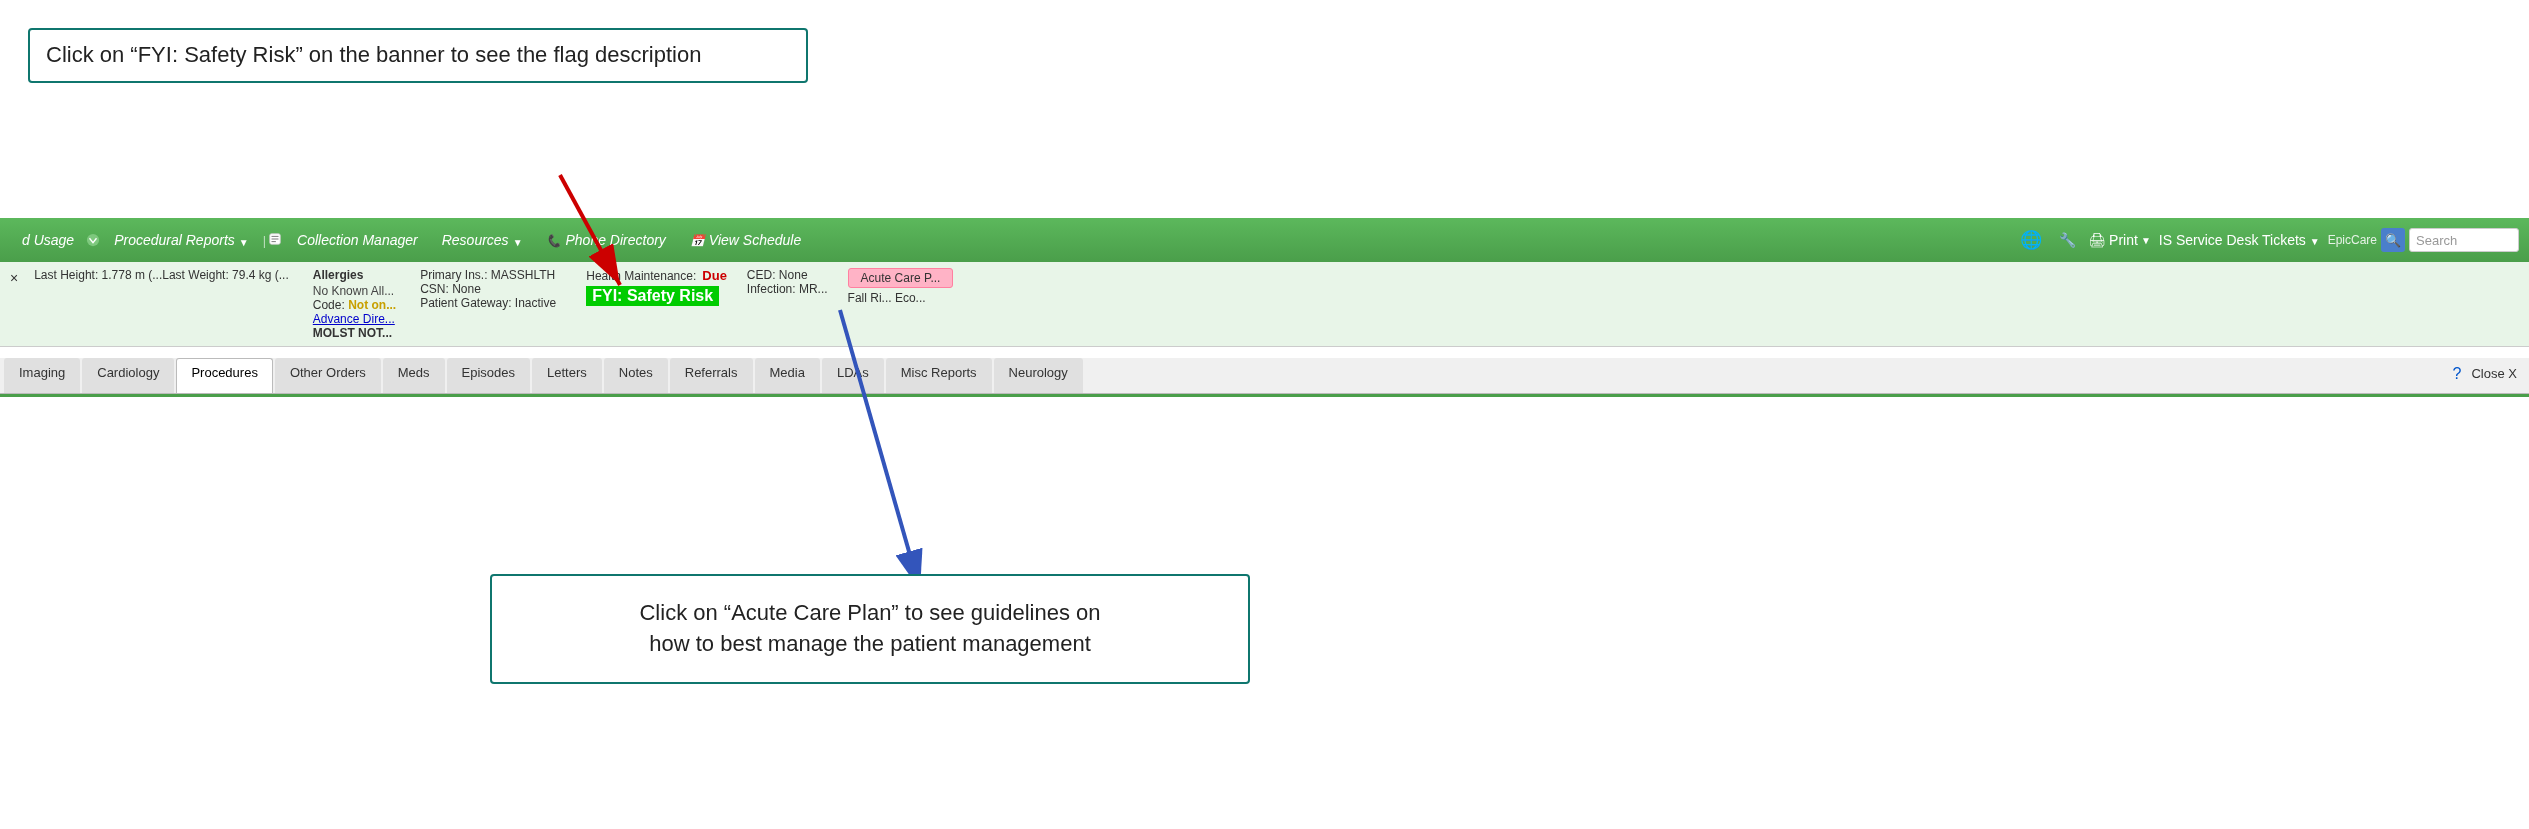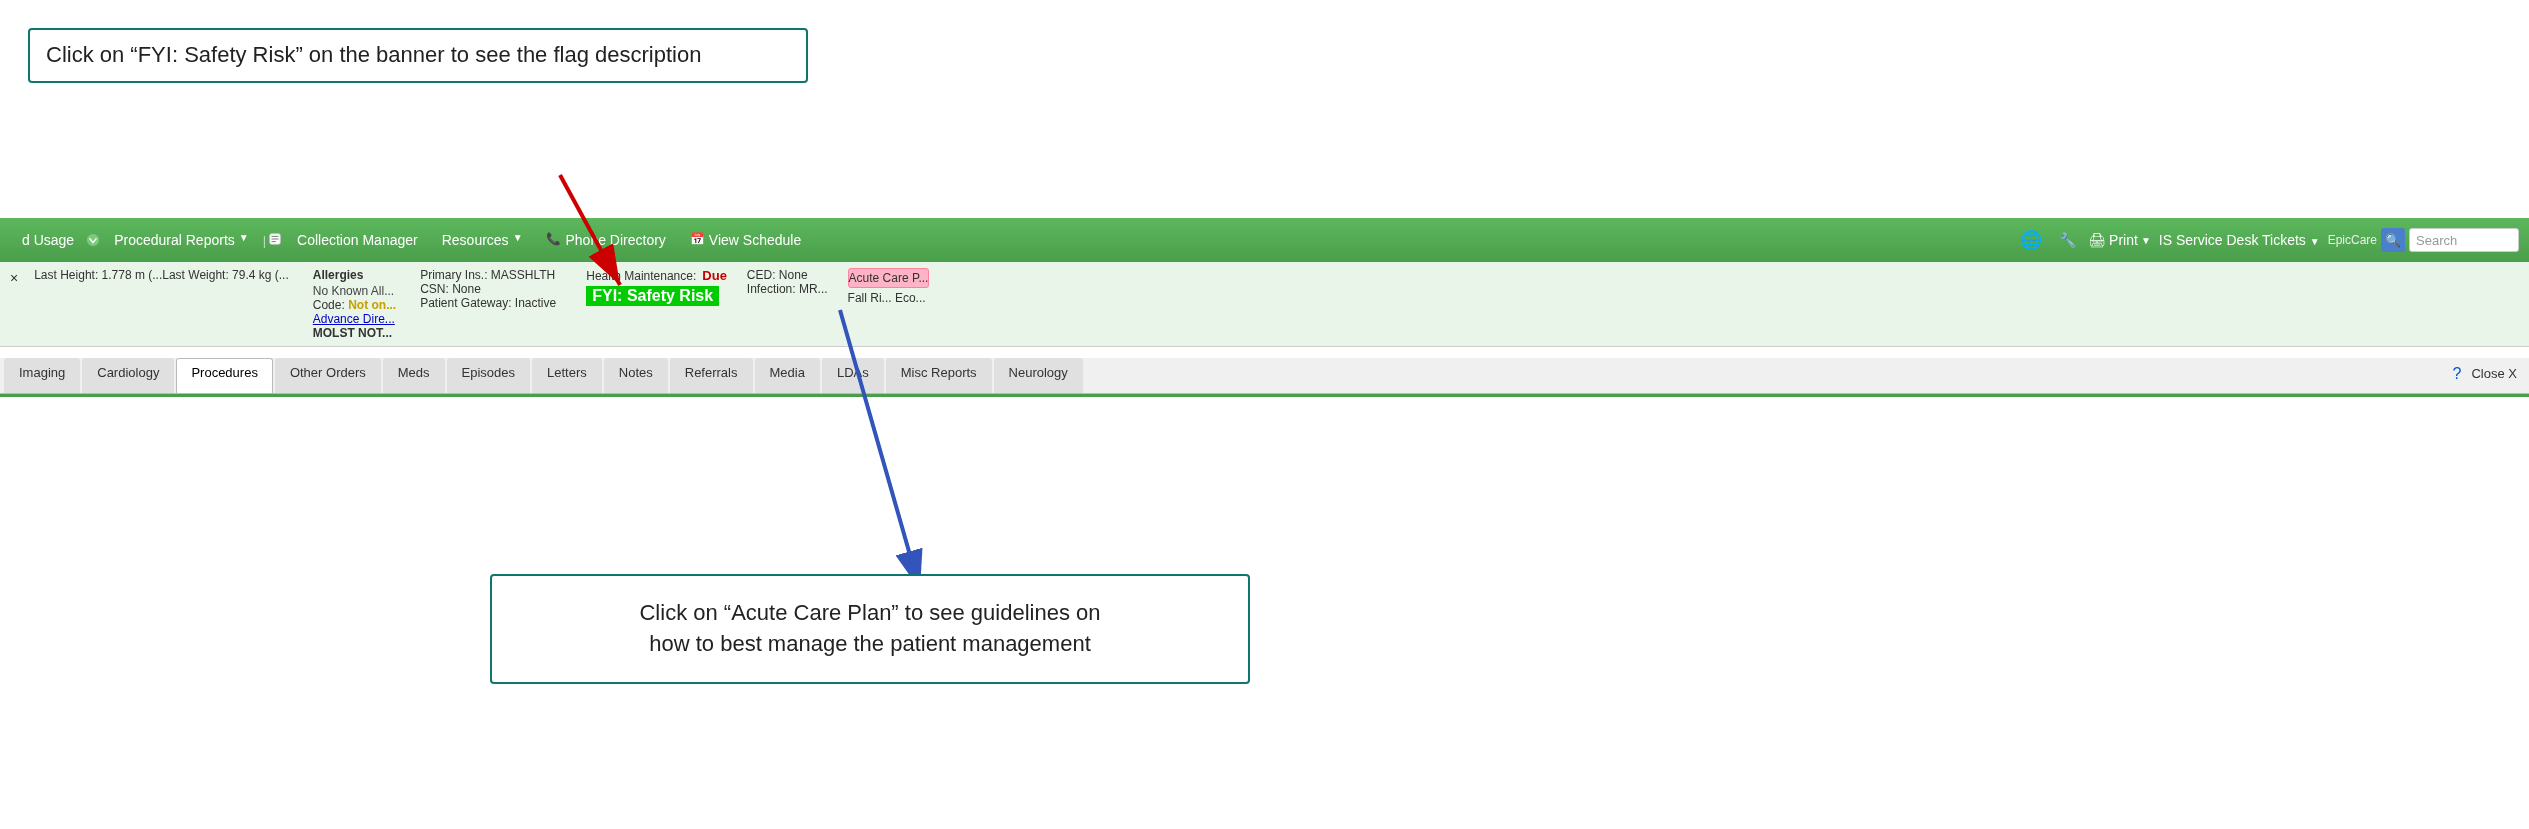--- a/index.html
+++ b/index.html
@@ -64,23 +64,24 @@
       padding: 0 10px;
       gap: 0;
     }
 
     .nav-item {
       color: #fff;
       font-size: 14px;
       padding: 4px 12px;
       cursor: pointer;
       display: flex;
-      align-items: flex-start;
+      align-items: flex-end;
       gap: 4px;
       white-space: nowrap;
+      font-style: italic;
     }
 
     .nav-right {
       margin-left: auto;
       display: flex;
       align-items: center;
       gap: 8px;
     }
 
     .nav-icon-btn {
@@ -247,21 +248,21 @@
     .ced-section {
       font-size: 12px;
       color: #333;
       margin-right: 20px;
     }
 
     .acute-care-btn {
       background: #ffb3c6;
       color: #333;
       font-size: 12px;
-      padding: 2px 0;
+      padding: 2px 12px;
       border-radius: 3px;
       cursor: pointer;
       border: 1px solid #ff80a0;
       white-space: nowrap;
     }
 
     
     .tabs-bar {
       position: absolute;
       top: 358px;

